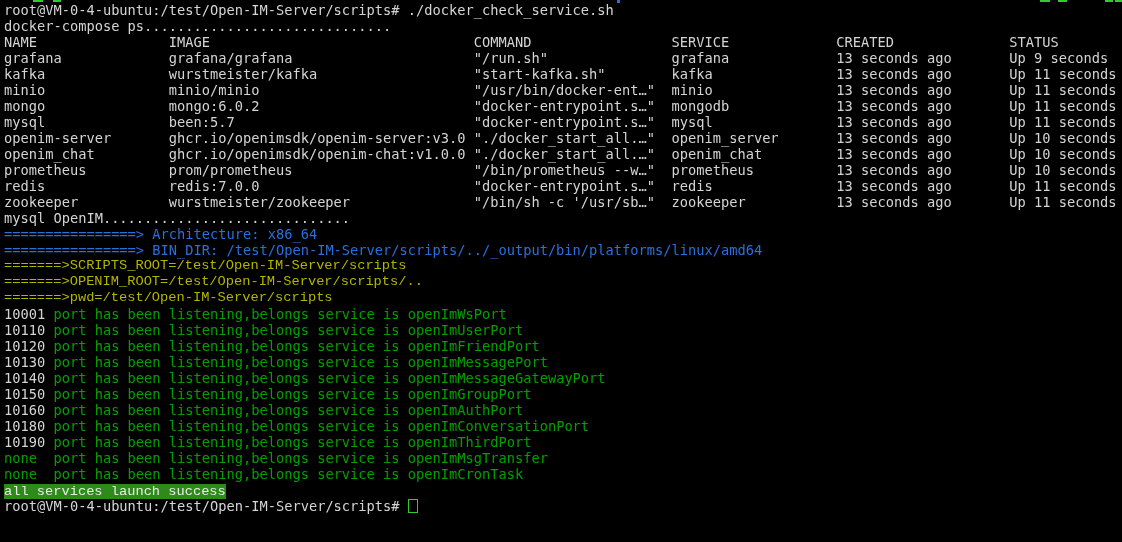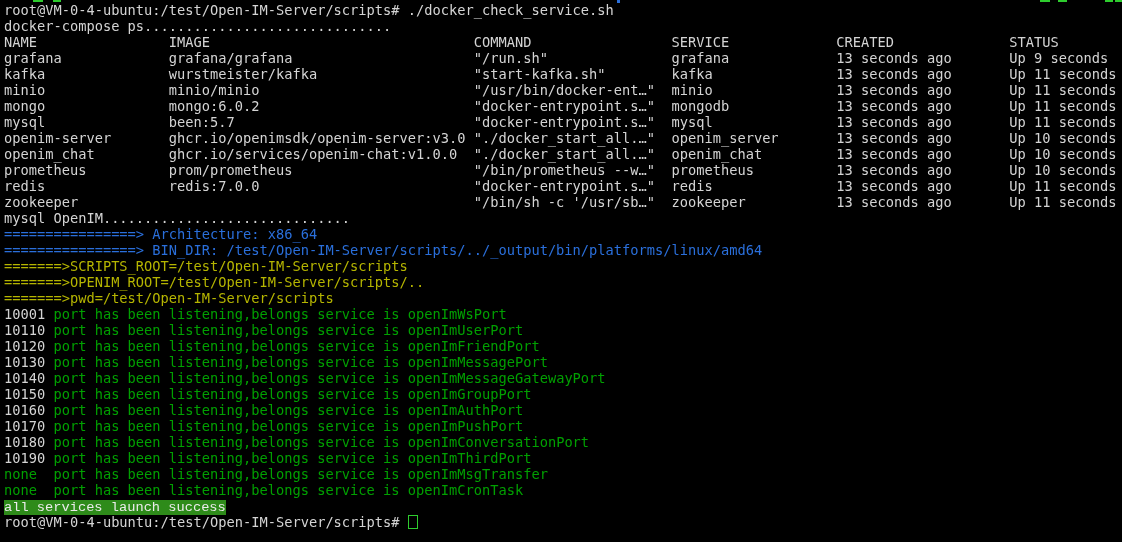--- a/index.html
+++ b/index.html
@@ -7,21 +7,21 @@
     position:relative;width:1122px;height:542px;overflow:hidden;box-sizing:border-box;
     background:var(--bg,#000);color:var(--fg,#d4d4d4);
     font-family:"DejaVu Sans Mono",monospace;font-size:13.7px;line-height:16px;
     padding:2px 0 0 4px;
   }
   .t-line{white-space:pre;height:16px;}
   .trow{position:relative;}
   .cell{position:absolute;top:0;white-space:pre;}
   .c0{left:0ch}.c1{left:20ch}.c2{left:57ch}.c3{left:81ch}.c4{left:101ch}.c5{left:122ch}
   .ln-blue{color:var(--c-blue,#2a6fdb);}
-  .ln-yellow{color:var(--c-yellow,#b5b500);}
+  .ln-yellow{color:var(--c-yellow,#b5b500);font-family:Liberation Mono, monospace;}
   .green{color:var(--c-green,#00a000);}
   .portnum{color:var(--fg,#d4d4d4);}
   .portnone{color:var(--c-green,#00a000);}
   .success{background:var(--c-success,#2e8b1a);color:#ececec;font-family:Liberation Mono, monospace;}
   .prompt-text{margin-right:1ch;}
   .cursor{
     display:inline-block;width:8px;height:12px;margin-top:1px;vertical-align:top;
     border:1px solid var(--c-bright,#2ecc2e);background:transparent;
   }
   .af{position:absolute;top:0;height:2px;background:var(--c-bright,#2ecc2e);}
@@ -46,24 +46,24 @@
 
   <div>
     <div class="t-line trow"><span class="cell c0">NAME</span><span class="cell c1">IMAGE</span><span class="cell c2">COMMAND</span><span class="cell c3">SERVICE</span><span class="cell c4">CREATED</span><span class="cell c5">STATUS</span></div>
     <div>
         <div class="t-line trow"><span class="cell c0">grafana</span><span class="cell c1">grafana/grafana</span><span class="cell c2">"/run.sh"</span><span class="cell c3">grafana</span><span class="cell c4">13 seconds ago</span><span class="cell c5">Up 9 seconds</span></div>
         <div class="t-line trow"><span class="cell c0">kafka</span><span class="cell c1">wurstmeister/kafka</span><span class="cell c2">"start-kafka.sh"</span><span class="cell c3">kafka</span><span class="cell c4">13 seconds ago</span><span class="cell c5">Up 11 seconds</span></div>
         <div class="t-line trow"><span class="cell c0">minio</span><span class="cell c1">minio/minio</span><span class="cell c2">"/usr/bin/docker-ent…"</span><span class="cell c3">minio</span><span class="cell c4">13 seconds ago</span><span class="cell c5">Up 11 seconds</span></div>
         <div class="t-line trow"><span class="cell c0">mongo</span><span class="cell c1">mongo:6.0.2</span><span class="cell c2">"docker-entrypoint.s…"</span><span class="cell c3">mongodb</span><span class="cell c4">13 seconds ago</span><span class="cell c5">Up 11 seconds</span></div>
         <div class="t-line trow"><span class="cell c0">mysql</span><span class="cell c1">been:5.7</span><span class="cell c2">"docker-entrypoint.s…"</span><span class="cell c3">mysql</span><span class="cell c4">13 seconds ago</span><span class="cell c5">Up 11 seconds</span></div>
         <div class="t-line trow"><span class="cell c0">openim-server</span><span class="cell c1">ghcr.io/openimsdk/openim-server:v3.0</span><span class="cell c2">"./docker_start_all.…"</span><span class="cell c3">openim_server</span><span class="cell c4">13 seconds ago</span><span class="cell c5">Up 10 seconds</span></div>
-        <div class="t-line trow"><span class="cell c0">openim_chat</span><span class="cell c1">ghcr.io/services/openim-chat:v1.0.0</span><span class="cell c2">"./docker_start_all.…"</span><span class="cell c3">openim_chat</span><span class="cell c4">13 seconds ago</span><span class="cell c5">Up 10 seconds</span></div>
+        <div class="t-line trow"><span class="cell c0">openim_chat</span><span class="cell c1">ghcr.io/openimsdk/openim-chat:v1.0.0</span><span class="cell c2">"./docker_start_all.…"</span><span class="cell c3">openim_chat</span><span class="cell c4">13 seconds ago</span><span class="cell c5">Up 10 seconds</span></div>
         <div class="t-line trow"><span class="cell c0">prometheus</span><span class="cell c1">prom/prometheus</span><span class="cell c2">"/bin/prometheus --w…"</span><span class="cell c3">prometheus</span><span class="cell c4">13 seconds ago</span><span class="cell c5">Up 10 seconds</span></div>
         <div class="t-line trow"><span class="cell c0">redis</span><span class="cell c1">redis:7.0.0</span><span class="cell c2">"docker-entrypoint.s…"</span><span class="cell c3">redis</span><span class="cell c4">13 seconds ago</span><span class="cell c5">Up 11 seconds</span></div>
-        <div class="t-line trow"><span class="cell c0">zookeeper</span><span class="cell c2">"/bin/sh -c '/usr/sb…"</span><span class="cell c3">zookeeper</span><span class="cell c4">13 seconds ago</span><span class="cell c5">Up 11 seconds</span></div>
+        <div class="t-line trow"><span class="cell c0">zookeeper</span><span class="cell c1">wurstmeister/zookeeper</span><span class="cell c2">"/bin/sh -c '/usr/sb…"</span><span class="cell c3">zookeeper</span><span class="cell c4">13 seconds ago</span><span class="cell c5">Up 11 seconds</span></div>
       </div>
   </div>
 
   <div class="t-line">mysql OpenIM..............................</div>
 
   <div>
       <div class="t-line ln-blue">================&gt; Architecture: x86_64</div>
       <div class="t-line ln-blue">================&gt; BIN_DIR: /test/Open-IM-Server/scripts/../_output/bin/platforms/linux/amd64</div>
       <div class="t-line ln-yellow">=======&gt;SCRIPTS_ROOT=/test/Open-IM-Server/scripts</div>
       <div class="t-line ln-yellow">=======&gt;OPENIM_ROOT=/test/Open-IM-Server/scripts/..</div>
@@ -71,21 +71,20 @@
     </div>
 
   <div>
       <div class="t-line"><span class="portnum">10001 </span><span class="green">port has been listening,belongs service is </span><span class="green">openImWsPort</span></div>
       <div class="t-line"><span class="portnum">10110 </span><span class="green">port has been listening,belongs service is </span><span class="green">openImUserPort</span></div>
       <div class="t-line"><span class="portnum">10120 </span><span class="green">port has been listening,belongs service is </span><span class="green">openImFriendPort</span></div>
       <div class="t-line"><span class="portnum">10130 </span><span class="green">port has been listening,belongs service is </span><span class="green">openImMessagePort</span></div>
       <div class="t-line"><span class="portnum">10140 </span><span class="green">port has been listening,belongs service is </span><span class="green">openImMessageGatewayPort</span></div>
       <div class="t-line"><span class="portnum">10150 </span><span class="green">port has been listening,belongs service is </span><span class="green">openImGroupPort</span></div>
       <div class="t-line"><span class="portnum">10160 </span><span class="green">port has been listening,belongs service is </span><span class="green">openImAuthPort</span></div>
-      <div class="t-line"><span class="portnum">10170 </span><span class="green">port has been listening,belongs service is </span><span class="green">openImPushPort</span></div>
       <div class="t-line"><span class="portnum">10180 </span><span class="green">port has been listening,belongs service is </span><span class="green">openImConversationPort</span></div>
       <div class="t-line"><span class="portnum">10190 </span><span class="green">port has been listening,belongs service is </span><span class="green">openImThirdPort</span></div>
       <div class="t-line"><span class="portnone">none  </span><span class="green">port has been listening,belongs service is </span><span class="green">openImMsgTransfer</span></div>
       <div class="t-line"><span class="portnone">none  </span><span class="green">port has been listening,belongs service is </span><span class="green">openImCronTask</span></div>
     </div>
 
   <div class="t-line"><span class="success">all services launch success</span></div>
 
   <div class="t-line"><span class="prompt-text">root@VM-0-4-ubuntu:/test/Open-IM-Server/scripts#</span><span class="cursor"></span></div>
 

